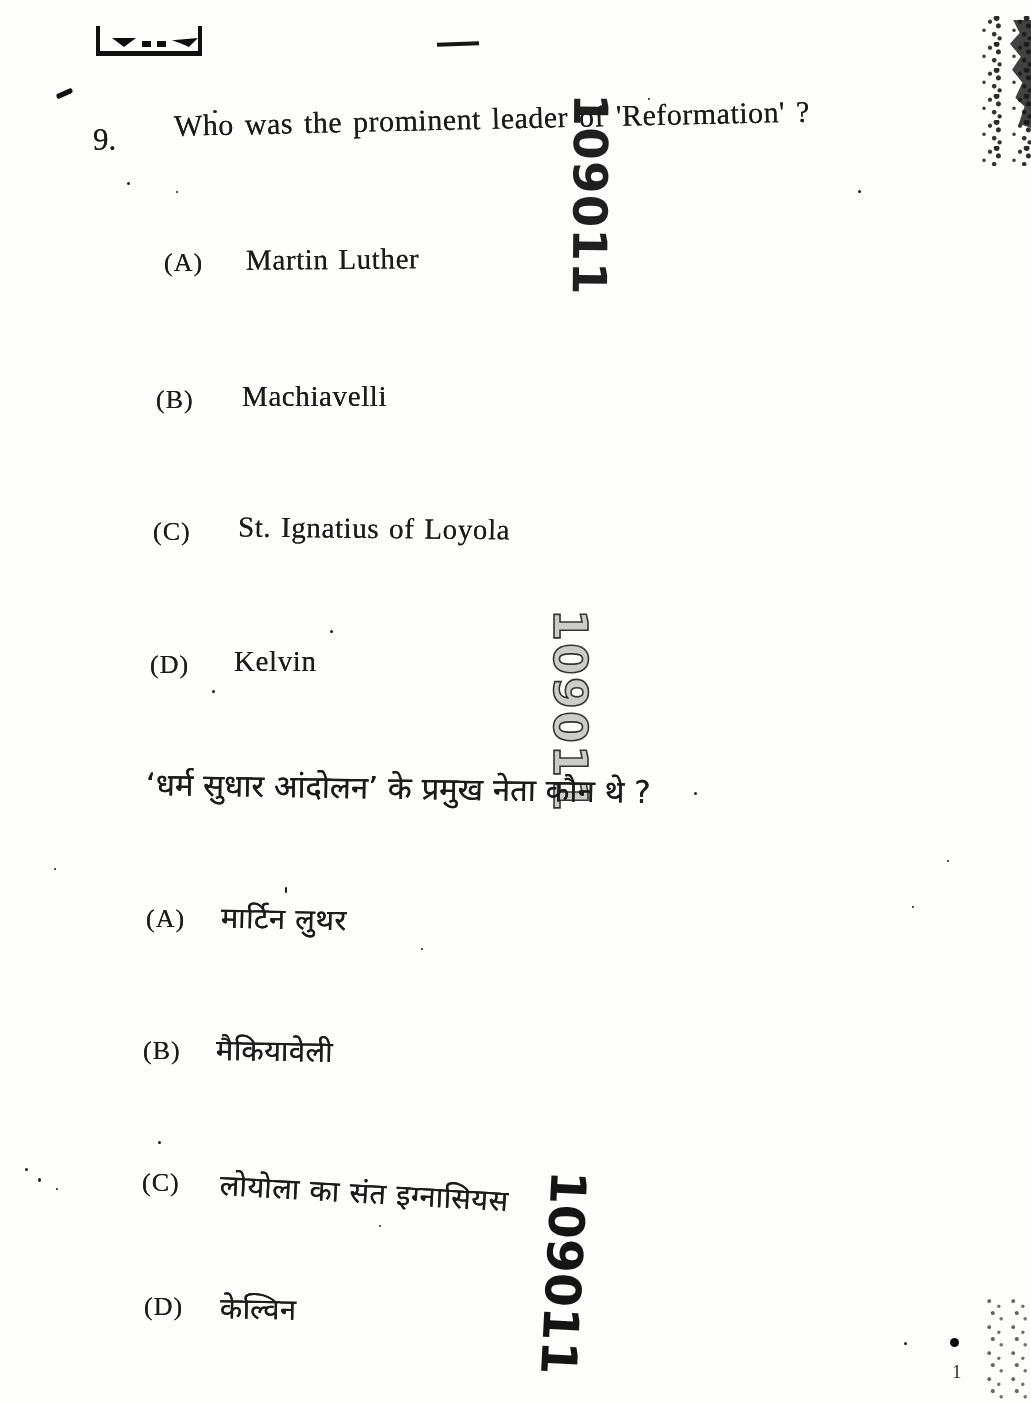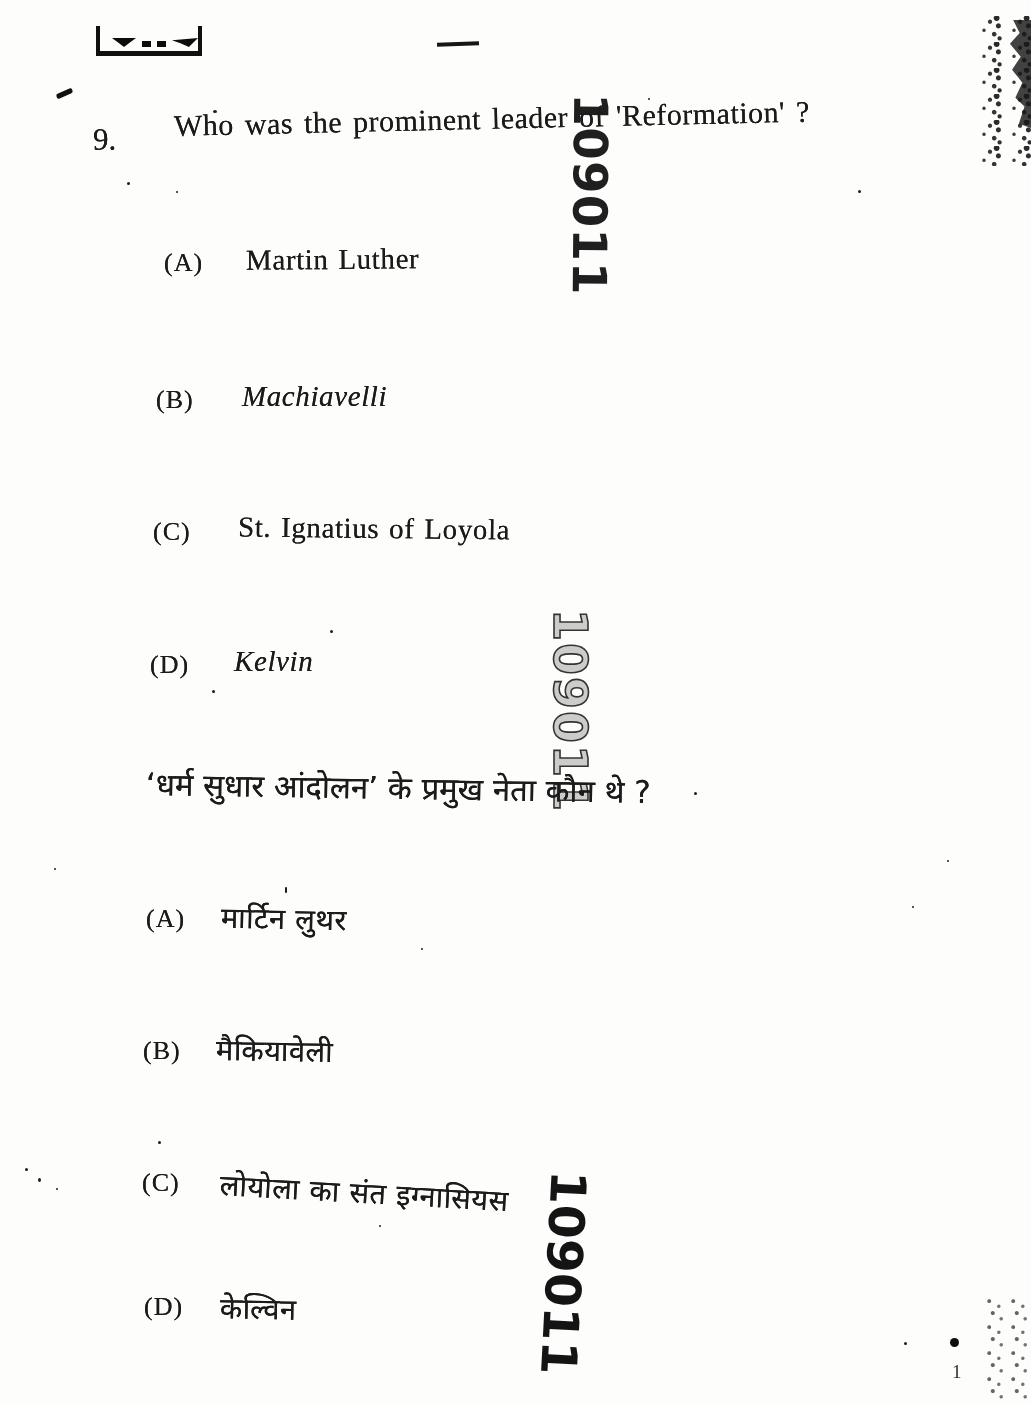--- a/index.html
+++ b/index.html
@@ -193,27 +193,27 @@
   <div class="abs wm wm-mid">109011</div>
   <div class="abs wm wm-bottom">109011</div>
 
   <div class="abs q-number">9.</div>
   <div class="abs q-en">Who was the prominent leader of 'Reformation' ?</div>
 
   <span class="abs opt-label" style="left:164px; top:248px;">(A)</span>
   <span class="abs opt-text" style="left:246px; top:243px; transform:rotate(-0.5deg);">Martin Luther</span>
 
   <span class="abs opt-label" style="left:156px; top:385px;">(B)</span>
-  <span class="abs opt-text" style="left:242px; top:380px;font-style:italic;">Machiavelli</span>
+  <span class="abs opt-text" style="left:242px; top:380px;">Machiavelli</span>
 
   <span class="abs opt-label" style="left:153px; top:517px;">(C)</span>
   <span class="abs opt-text" style="left:238px; top:512px; transform:rotate(0.6deg);">St. Ignatius of Loyola</span>
 
   <span class="abs opt-label" style="left:150px; top:650px;">(D)</span>
-  <span class="abs opt-text" style="left:234px; top:645px;font-style:italic;">Kelvin</span>
+  <span class="abs opt-text" style="left:234px; top:645px;">Kelvin</span>
 
   <div class="abs hindi q-hi">‘धर्म सुधार आंदोलन’ के प्रमुख नेता कौन थे ?</div>
 
   <span class="abs opt-label" style="left:146px; top:904px;">(A)</span>
   <span class="abs hindi opt-text-hi" style="left:221px; top:898px; transform:rotate(1.2deg);">मार्टिन लुथर</span>
 
   <span class="abs opt-label" style="left:143px; top:1036px;">(B)</span>
   <span class="abs hindi opt-text-hi" style="left:216px; top:1030px; transform:rotate(1deg);">मैकियावेली</span>
 
   <span class="abs opt-label" style="left:142px; top:1168px;">(C)</span>

